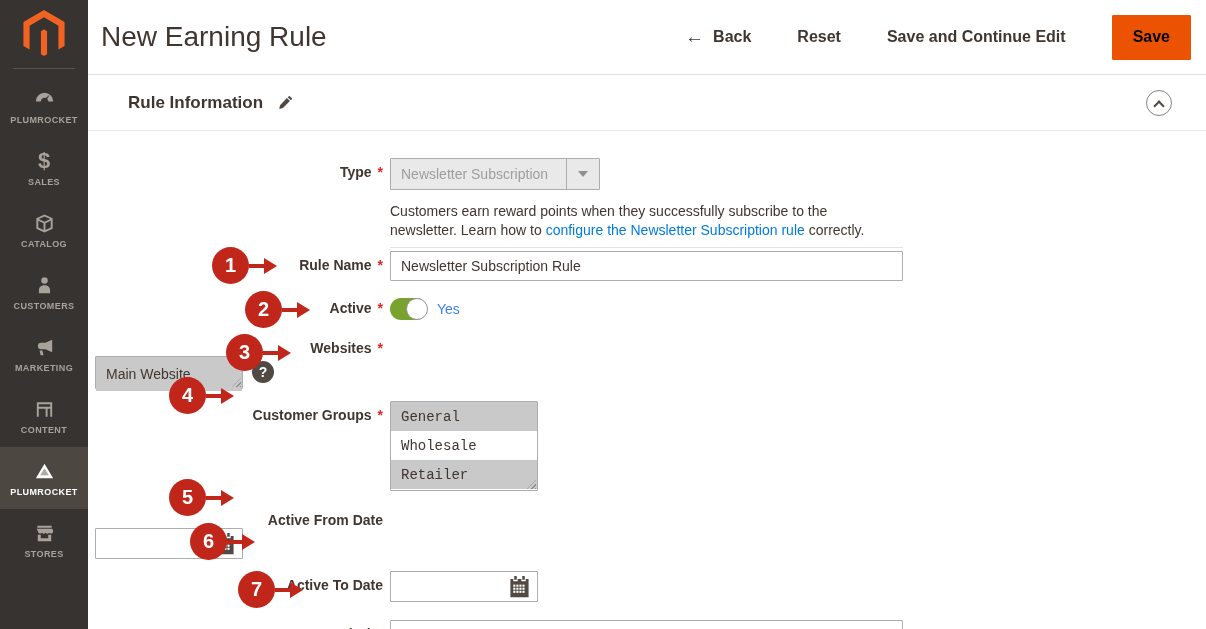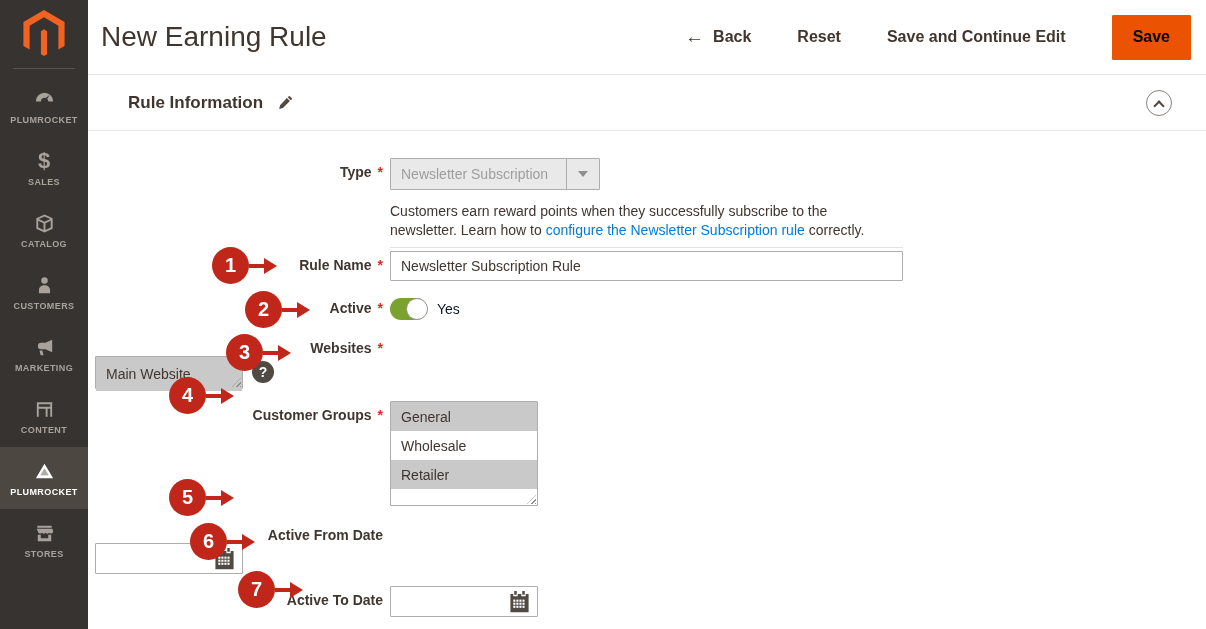--- a/index.html
+++ b/index.html
@@ -48,21 +48,21 @@
 
   .note { margin-left:302px; max-width:492px; font-size:14px; line-height:19px; color:#41362f; margin-top:12px; }
   .note a { color:var(--link,#007bdb); text-decoration:none; cursor:pointer; }
   .col-divider { margin:7px 0 3px 302px; width:513px; height:1px; background:#e3e3e3; }
 
   .text-input { width:513px; height:30px; border:1px solid #adadad; border-radius:1px; font-family:inherit; font-size:14px; color:#41362f; padding:0 10px; background:#fff; }
 
   .toggle { position:relative; width:37px; height:22px; border-radius:11px; background:var(--toggle_on,#79a22e); cursor:pointer; flex:none; }
   .toggle .knob { position:absolute; right:-1px; top:0; width:22px; height:22px; border-radius:50%; background:#fff; border:1px solid #949494; }
   .toggle-row { display:flex; align-items:center; gap:10px; }
-  .toggle-label { font-size:14px; color:#0f172a; }
+  .toggle-label { font-size:14px; color:#3b82f6; }
 
   .multiselect { width:148px; border:1px solid #adadad; background:#fff; position:relative; border-radius:1px; }
   .ms-option { height:29px; display:flex; align-items:center; padding:0 10px; font-size:14px; color:#41362f; cursor:pointer; }
   .ms-option.selected { background:#c9c9c9; }
   .resize-handle { position:absolute; right:1px; bottom:1px; width:9px; height:9px; clip-path:polygon(100% 0,100% 100%,0 100%); background:repeating-linear-gradient(135deg,#8d8d8d 0 1px,transparent 1px 3px); }
 
   .help-icon { width:22px; height:22px; border-radius:50%; background:#514943; color:#fff; font-size:14px; font-weight:700; display:flex; align-items:center; justify-content:center; margin-left:9px; margin-top:5px; cursor:pointer; }
 
   .date-input { position:relative; width:148px; height:31px; border:1px solid #adadad; border-radius:1px; background:#fff; }
   .date-input input { width:100%; height:100%; border:none; outline:none; font-family:inherit; font-size:14px; padding:0 34px 0 10px; background:transparent; }
@@ -242,21 +242,21 @@
           </div>
           <span class="help-icon">?</span>
         </div>
       </div>
 
       <div class="field-row row-groups">
         <div class="field-label pt6">
           <span>Customer Groups</span><span class="req">*</span>
         </div>
         <div class="field-control">
-          <div class="multiselect" style="height:105px;">
+          <div class="multiselect" style="height:90px;font-family:Liberation Mono, monospace;">
             <div class="ms-option selected">General</div>
             <div class="ms-option">Wholesale</div>
             <div class="ms-option selected">Retailer</div>
             <span class="resize-handle"></span>
           </div>
         </div>
       </div>
 
       <div class="field-row row-fromdate">
         <div class="field-label pt6">Active From Date</div>

